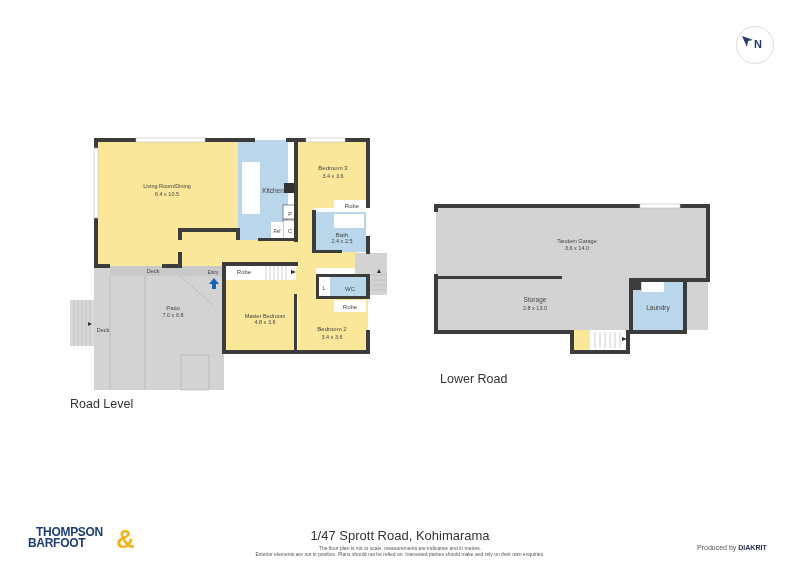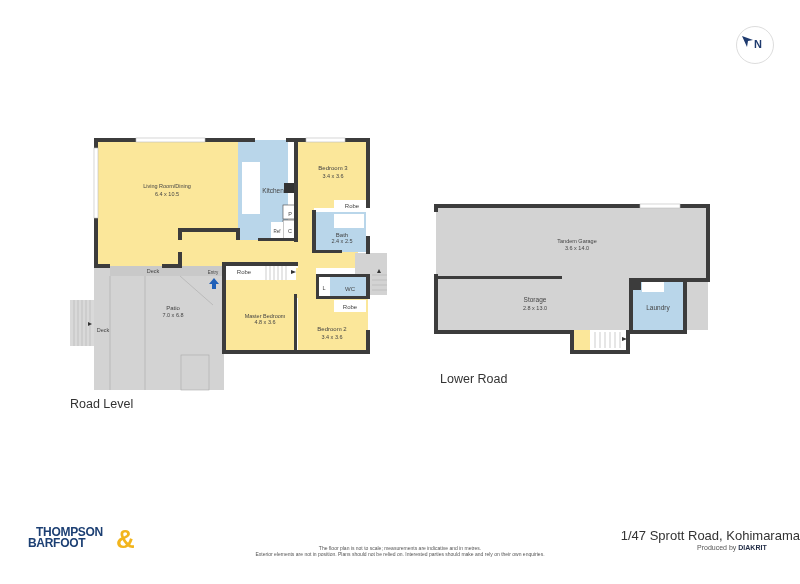--- a/index.html
+++ b/index.html
@@ -1,20 +1,20 @@
 <!DOCTYPE html>
 <html><head>
 <meta charset="utf-8">
 <style>
   html,body{margin:0;padding:0;background:#ffffff;}
   body{width:800px;height:584px;position:relative;overflow:hidden;font-family:"Liberation Sans",sans-serif;color:#3a3a3a;}
   .abs{position:absolute;}
   svg text{font-family:"Liberation Sans",sans-serif;}
   .level-label{position:absolute;font-size:12.5px;color:#333;}
-  .title{position:absolute;left:0;width:800px;top:528px;text-align:right;font-size:13px;color:#333;}
+  .title{position:absolute;left:0;width:800px;top:528px;text-align:center;font-size:13px;color:#333;}
   .disc{position:absolute;left:0;width:800px;text-align:center;font-size:5px;color:#555;}
   .produced{position:absolute;left:697px;top:544px;font-size:7px;color:#555;}
   .produced b{color:#1f2a44;font-weight:bold;}
   .compass{position:absolute;left:736px;top:26px;width:36px;height:36px;border:1px solid #ddd;border-radius:50%;}
   .compass .n{position:absolute;left:17px;top:11px;font-weight:bold;font-size:11px;color:#1e3a6e;}
   .logo{position:absolute;left:28px;top:527px;}
   .logo .l1,.logo .l2{font-weight:bold;color:#1c3f73;font-size:12px;letter-spacing:-0.3px;line-height:11px;}
   .logo .amp{position:absolute;left:88px;top:-3px;font-size:26px;color:#f2b51d;font-weight:bold;}
 </style>
 </head>

